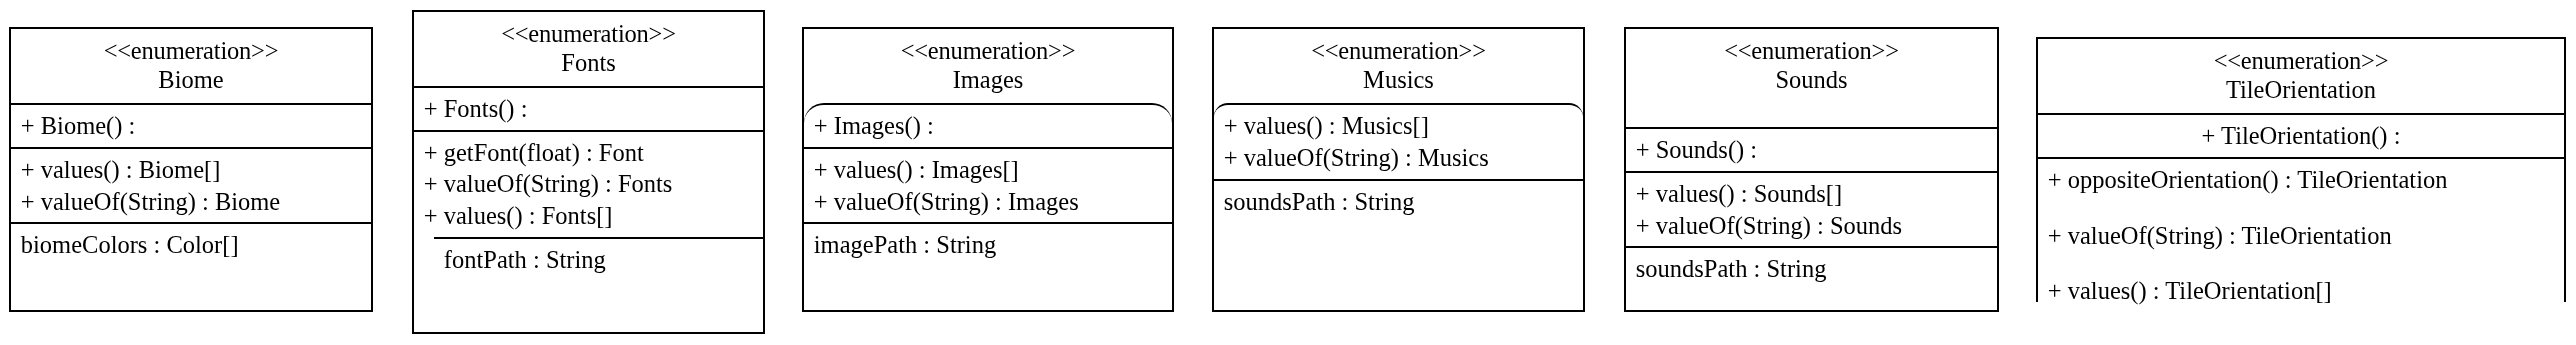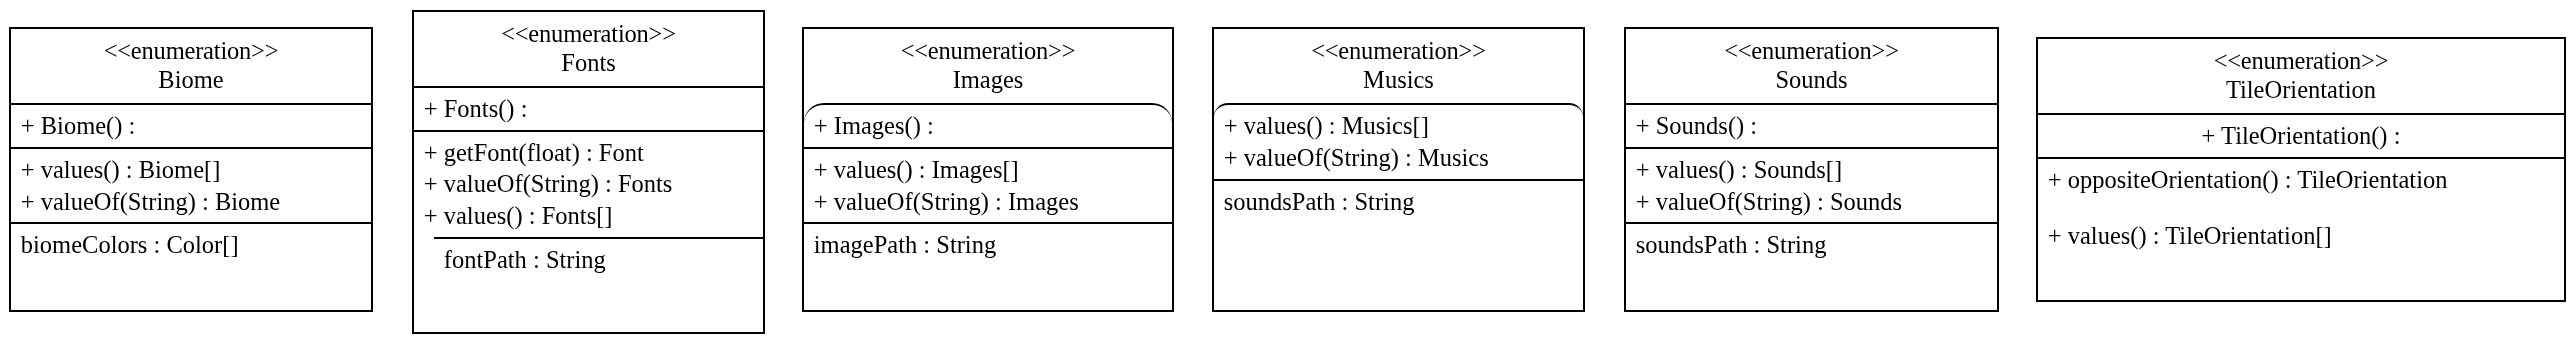--- a/index.html
+++ b/index.html
@@ -125,38 +125,39 @@
       </div>
       <div class="compartment" style="border-top-color: rgb(0, 0, 0);">
         <div class="member">soundsPath : String</div>
       </div>
     </div>
     <div class="uml-class" style="left: 1624px; top: 27px; width: 375px; height: 285px; border-color: rgb(0, 0, 0);">
       <div class="compartment header">
         <div class="stereotype">&lt;&lt;enumeration&gt;&gt;</div>
         <div class="class-name">Sounds</div>
       </div>
-      <div class="compartment" style="border-top-color: rgb(0, 0, 0);">
+      <div class="compartment" style="border-top-color: rgb(0, 0, 0); margin-top: 24px;">
         <div class="member">+ Sounds() :</div>
       </div>
       <div class="compartment" style="border-top-color: rgb(0, 0, 0);">
         <div class="member">+ values() : Sounds[]</div>
         <div class="member">+ valueOf(String) : Sounds</div>
       </div>
       <div class="compartment" style="border-top-color: rgb(0, 0, 0);">
         <div class="member">soundsPath : String</div>
       </div>
     </div>
     <div class="uml-class" style="left: 2036px; top: 37px; width: 530px; height: 265px; border-color: rgb(0, 0, 0);">
       <div class="compartment header">
         <div class="stereotype">&lt;&lt;enumeration&gt;&gt;</div>
         <div class="class-name">TileOrientation</div>
       </div>
       <div class="compartment" style="border-top-color: rgb(0, 0, 0); align-items: center;">
         <div class="member">+ TileOrientation() :</div>
       </div>
       <div class="compartment" style="border-top-color: rgb(0, 0, 0); gap: 24px;">
         <div class="member">+ oppositeOrientation() : TileOrientation</div>
+        <div class="member">+ valueOf(String) : TileOrientation</div>
         <div class="member">+ values() : TileOrientation[]</div>
       </div>
     </div>
   </div>
 
 
 </body></html>

